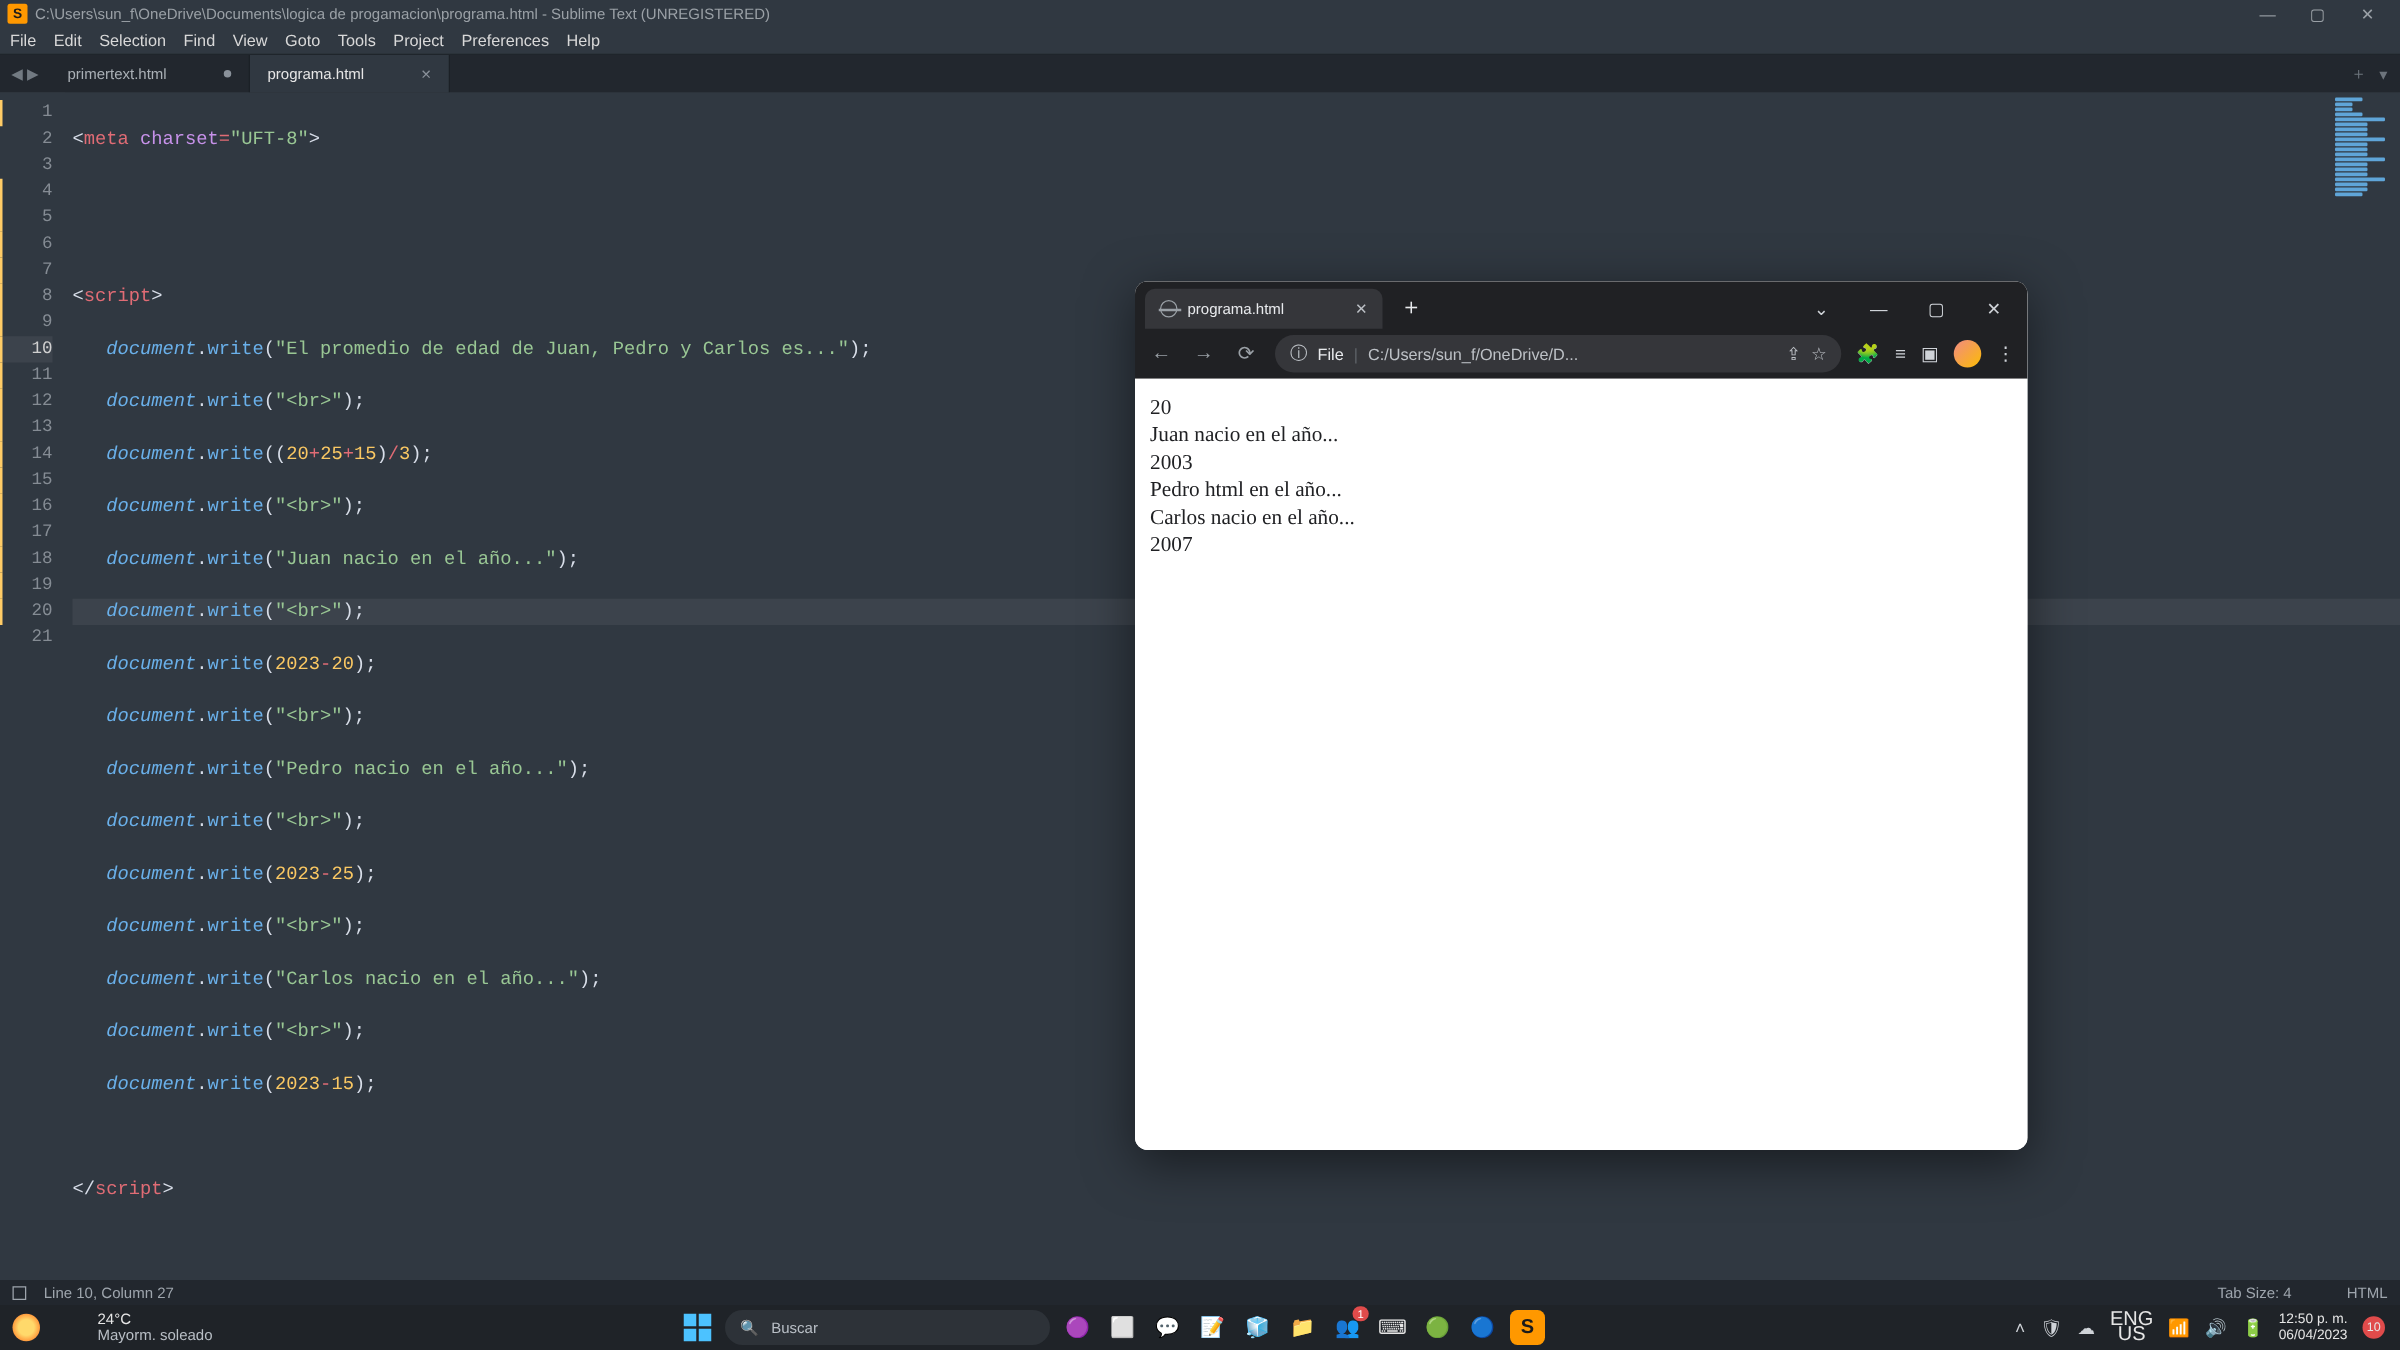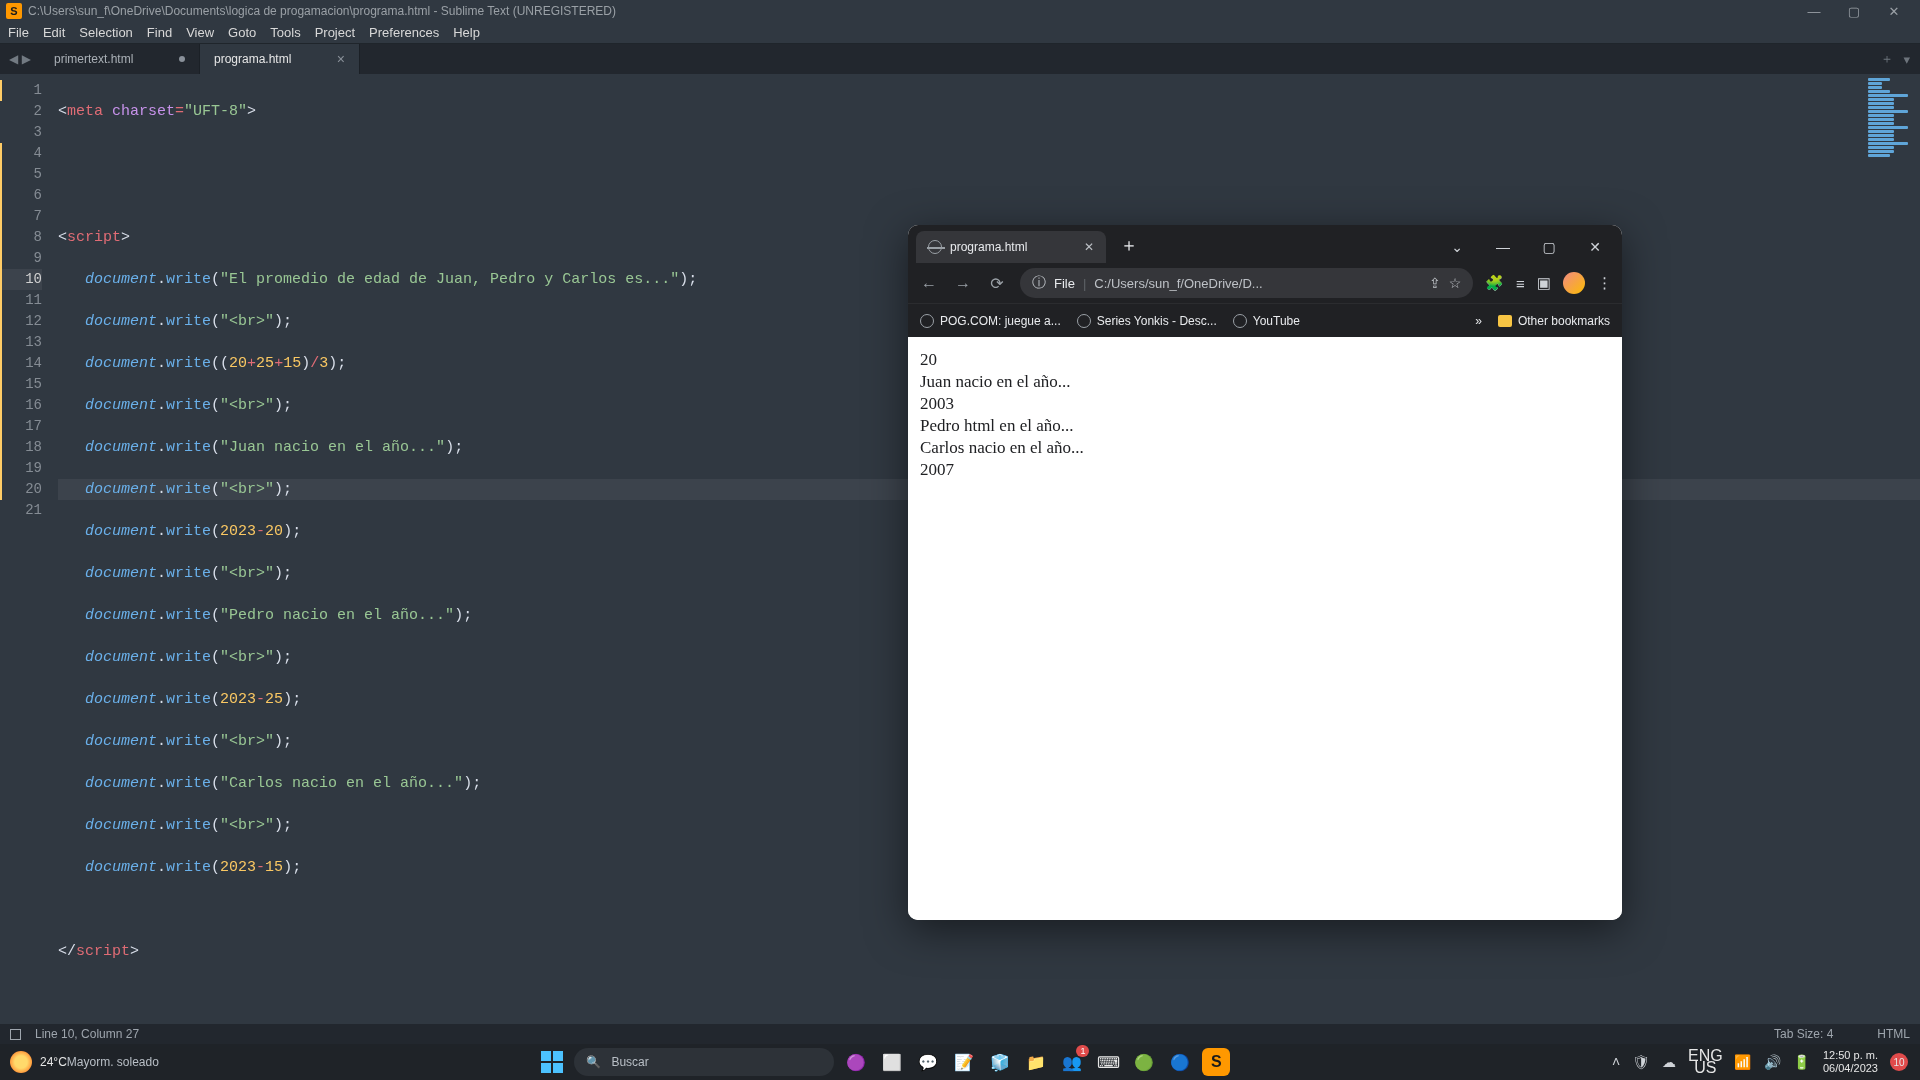--- a/index.html
+++ b/index.html
@@ -148,21 +148,21 @@
   
   .taskbar {
     position:absolute; left:0; right:0; bottom:0;
     height:36px;
     background:#1f2328;
     display:flex;align-items:center;
     color:#e6e6e6;font-size:12px;
   }
   .taskbar .weather{display:flex;align-items:center;gap:8px;padding:0 10px;}
   .taskbar .weather .sun{width:22px;height:22px;border-radius:50%;background:radial-gradient(circle,#ffd96b 40%,#ff9b3d 70%);}
-  .taskbar .weather .wtxt{display:flex;flex-direction:row;line-height:13px;}
+  .taskbar .weather .wtxt{display:flex;flex-direction:column;line-height:13px;margin-left:38px;}
   .taskbar .center{flex:1;display:flex;align-items:center;justify-content:center;gap:8px;}
   .taskbar .search{
     height:28px;width:260px;background:#2d3238;border-radius:16px;
     display:flex;align-items:center;padding:0 12px;gap:10px;color:#b9bfc6;
   }
   .taskbar .tb-icon{
     width:28px;height:28px;border-radius:6px;display:flex;align-items:center;justify-content:center;
     font-size:16px;position:relative;
   }
   .taskbar .tb-icon.badge::after{
@@ -432,40 +432,20 @@
         <span style="flex:1"></span>
         <span class="info">⇪</span>
         <span class="info">☆</span>
       </div>
       <span class="ricon">🧩</span>
       <span class="ricon">≡</span>
       <span class="ricon">▣</span>
       <div class="avatar"></div>
       <span class="ricon">⋮</span>
     </div>
-    <div class="chrome-bm">
-      <div class="bmitem">
-          <div class="globe"></div>
-          <span>POG.COM: juegue a...</span>
-        </div>
-      <div class="bmitem">
-          <div class="globe"></div>
-          <span>Series Yonkis - Desc...</span>
-        </div>
-      <div class="bmitem">
-          <div class="globe"></div>
-          <span>YouTube</span>
-        </div>
-      <div class="spacer"></div>
-      <span>»</span>
-      <div class="bmitem">
-          <div class="folder"></div>
-          <span>Other bookmarks</span>
-        </div>
-    </div>
   </div>
   <div class="chrome-body">
     <div>20</div>
     <div>Juan nacio en el año...</div>
     <div>2003</div>
     <div>Pedro html en el año...</div>
     <div>Carlos nacio en el año...</div>
     <div>2007</div>
   </div>
 </div>

